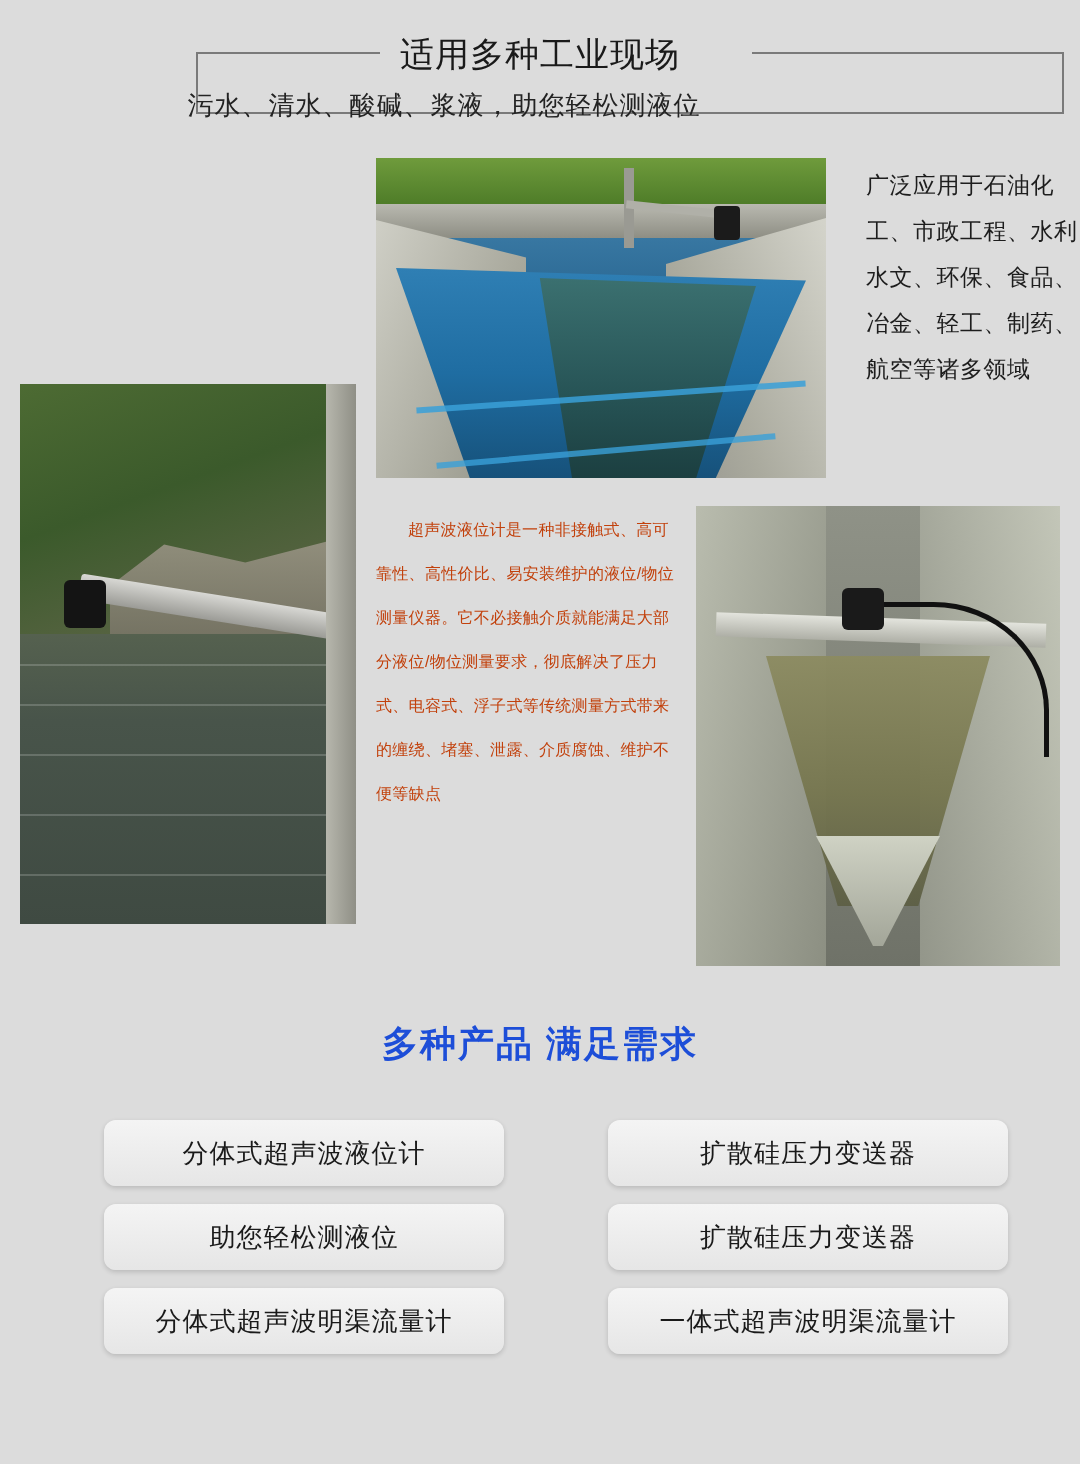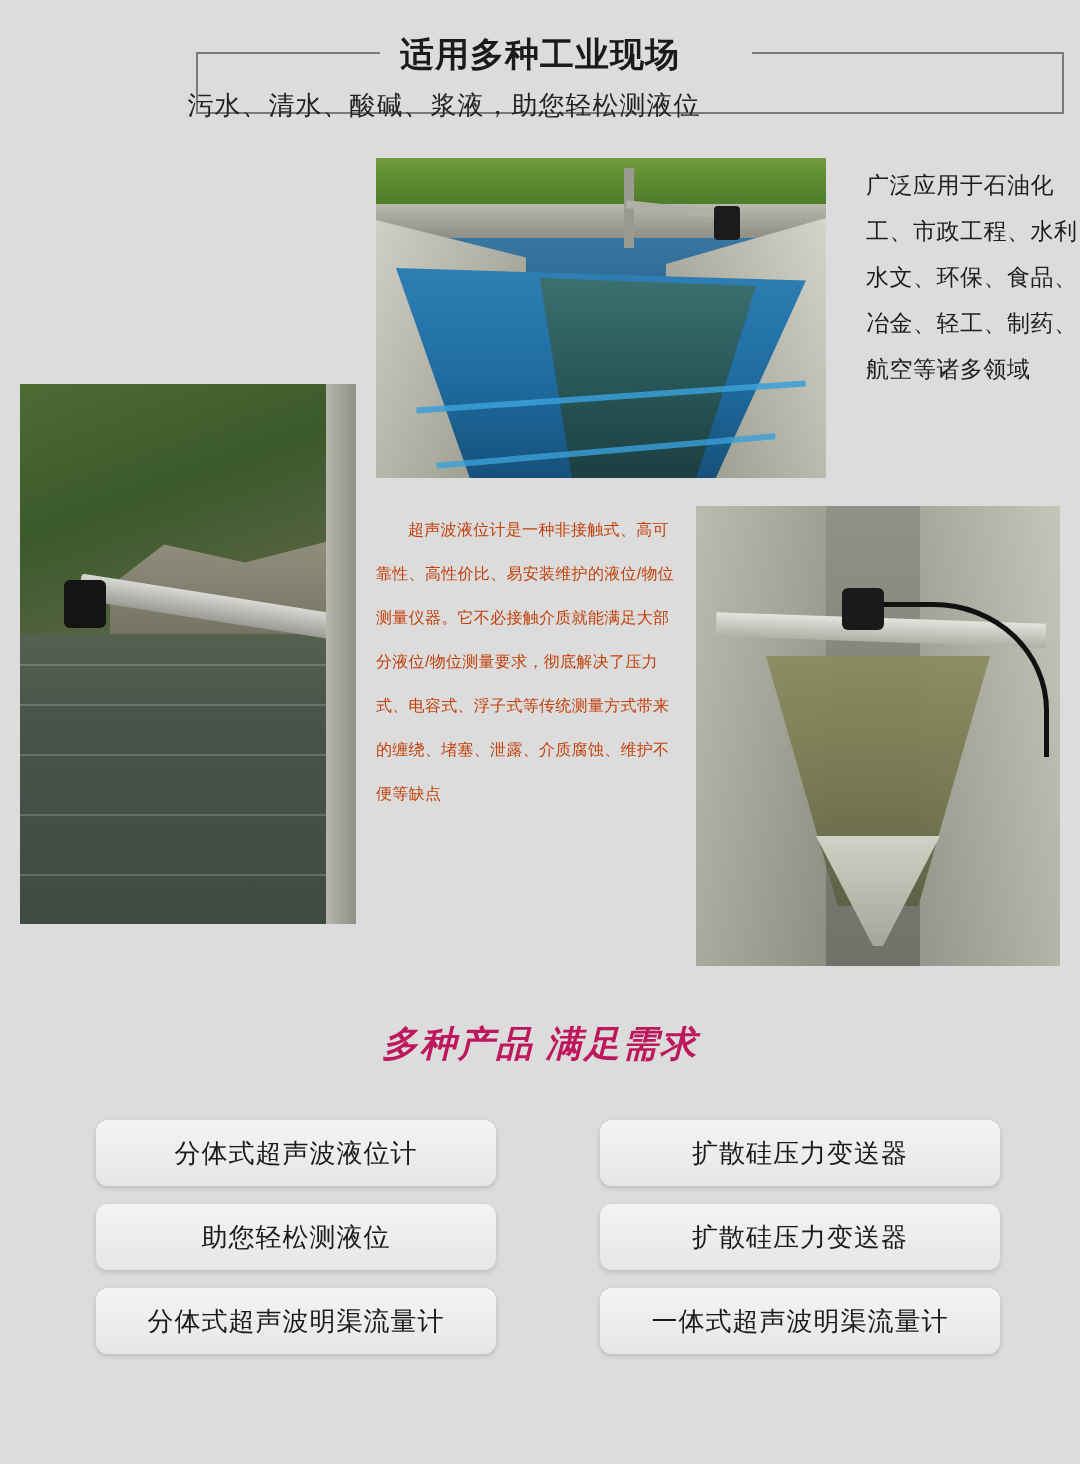--- a/index.html
+++ b/index.html
@@ -43,21 +43,21 @@
     height: 22px;
     background: #dcdcdc;
   }
   .header-title {
     position: absolute;
     left: 0;
     top: 32px;
     width: 1080px;
     text-align: center;
     font-size: 34px;
-    font-weight: bold;
+    font-weight: normal;
     letter-spacing: 1px;
     color: #1a1a1a;
   }
   .header-sub {
     position: absolute;
     left: 0;
     top: 88px;
     width: 888px;
     text-align: center;
     font-size: 26px;
@@ -238,27 +238,26 @@
 
   
   .section-title {
     position: absolute;
     left: 0;
     top: 1020px;
     width: 1080px;
     text-align: center;
     font-size: 36px;
     font-weight: bold;
-    color: #be185d;
+    color: #1d4ed8;
     letter-spacing: 2px;
-    font-style: italic;
   }
   .product-grid {
     position: absolute;
-    left: 96px;
+    left: 104px;
     top: 1120px;
     width: 904px;
     display: grid;
     grid-template-columns: 400px 400px;
     column-gap: 104px;
     row-gap: 18px;
   }
   .product-chip {
     height: 66px;
     border-radius: 12px;

